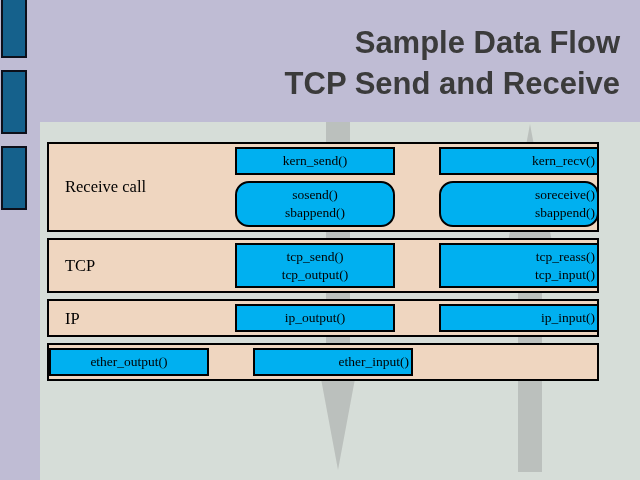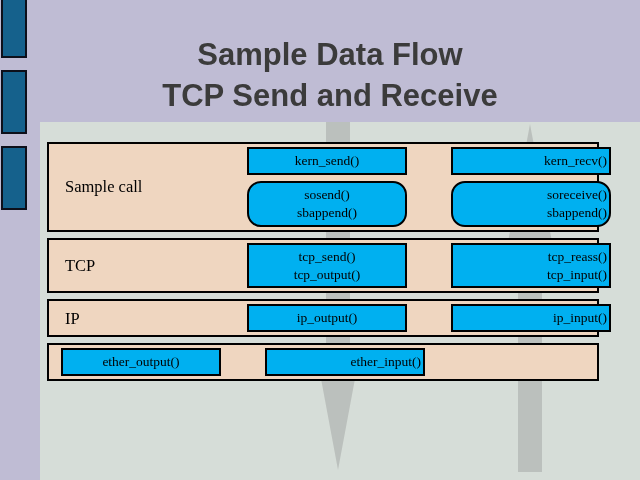--- a/index.html
+++ b/index.html
@@ -25,23 +25,23 @@
     box-sizing: border-box;
   }
   .side-bar.b1 { top: -6px;  height: 64px; }
   .side-bar.b2 { top: 70px;  height: 64px; }
   .side-bar.b3 { top: 146px; height: 64px; }
 
   
   .title {
     position: absolute;
     left: 40px;
-    top: 34px;
+    top: 22px;
     width: 580px;
-    text-align: center;
+    text-align: right;
     color: #3b3b3b;
     font-size: 31px;
     font-weight: bold;
     line-height: 1.33;
     letter-spacing: 0px;
   }
   .title-line { display: block; white-space: nowrap; }
 
   
   .panel {
@@ -94,21 +94,20 @@
     line-height: 1.28;
   }
   .layer-label span { display: block; }
 
   .col-stack {
     flex: 1 1 auto;
     display: flex;
     flex-direction: column;
     justify-content: center;
     gap: 6px;
-    margin-left: 12px;
   }
   .col-pair {
     display: flex;
     align-items: stretch;
   }
   .cell {
     background: #00b0f0;
     border: 2px solid #000;
     box-sizing: border-box;
     color: #000;
@@ -153,21 +152,21 @@
     <svg width="60" height="350" viewBox="0 0 60 350">
       <polygon points="30,2 52,120 42,120 42,350 18,350 18,120 8,120" fill="#808080"></polygon>
     </svg>
   </div>
 
   <div class="diagram">
 
     <div class="layer-row">
       <div class="layer-label">
         <div>
-          <span>Sample call</span>
+          <span>Receive call</span>
         </div>
       </div>
       <div class="col-stack">
         <div class="col-pair">
           <div class="cell left short">
             <span class="cell-line">kern_send()</span>
           </div>
           <div class="cell right short">
             <span class="cell-line">kern_recv()</span>
           </div>

